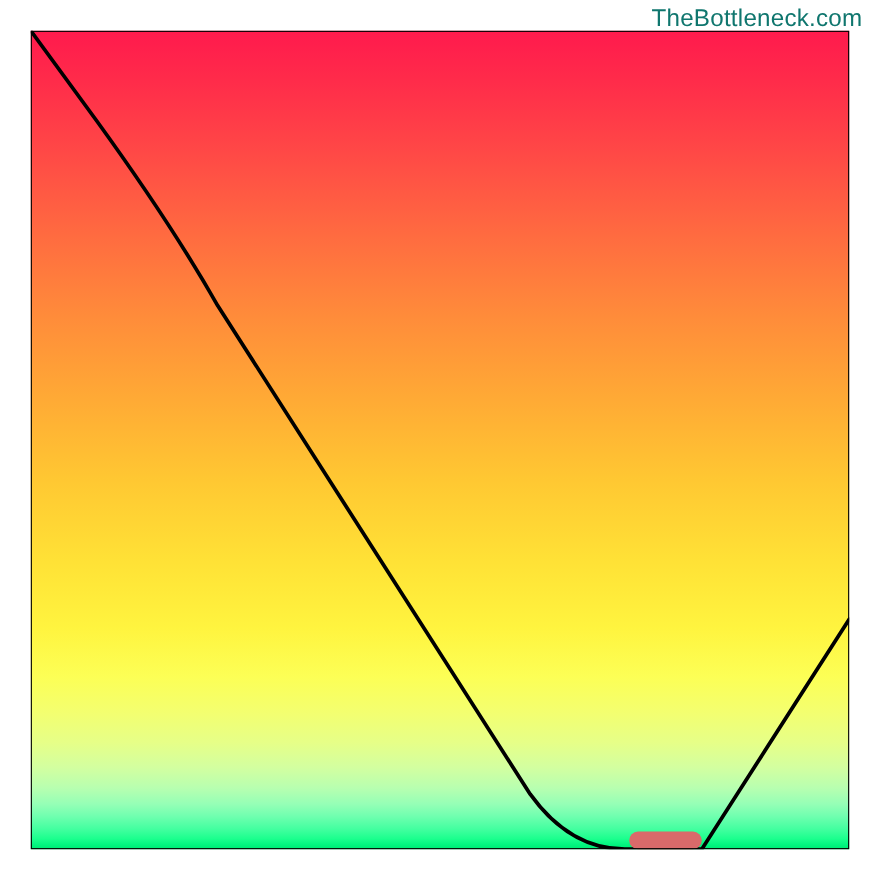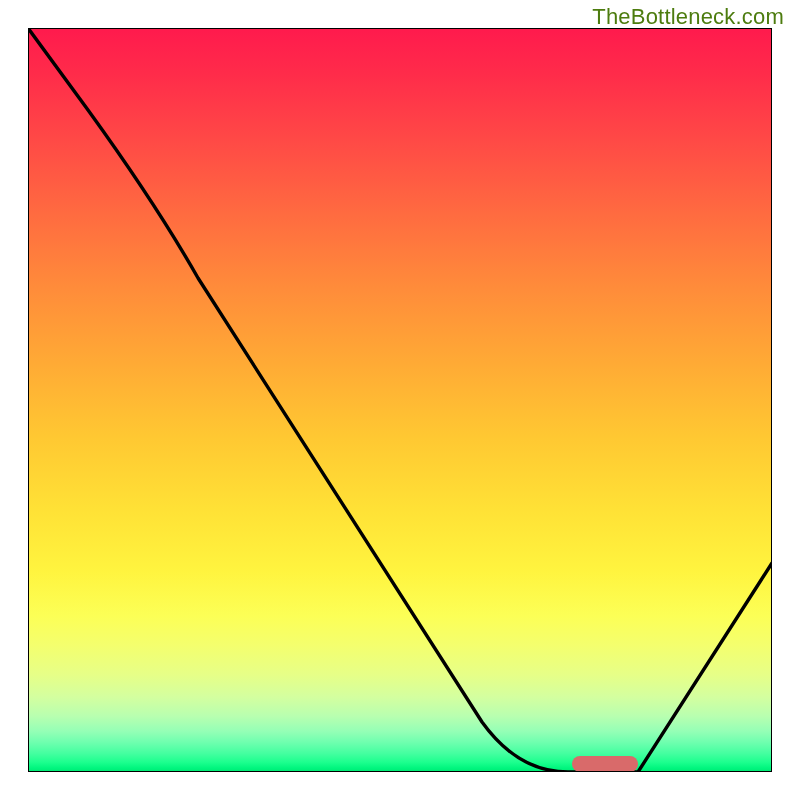--- a/index.html
+++ b/index.html
@@ -8,21 +8,21 @@
     height: 800px;
     background: #ffffff;
     position: relative;
     font-family: Arial, sans-serif;
   }
   .watermark {
     position: absolute;
     top: 4px;
     right: 16px;
     font-size: 22px;
-    color: #4d7c0f;
+    color: #0f766e;
     font-weight: 400;
     letter-spacing: 0.2px;
   }
   .plot-area {
     position: absolute;
     left: 28px;
     top: 28px;
     width: 744px;
     height: 744px;
   }

